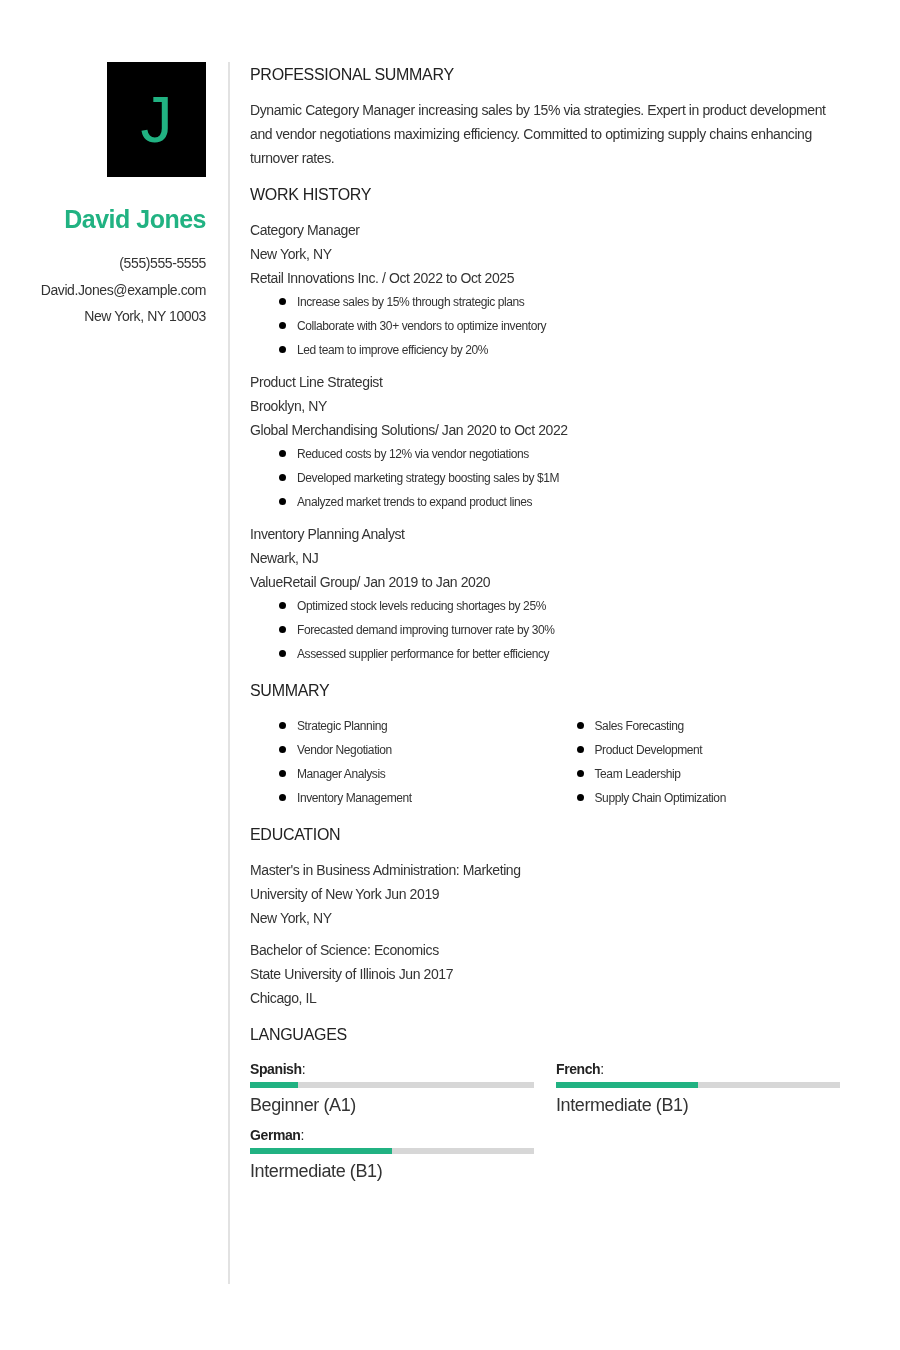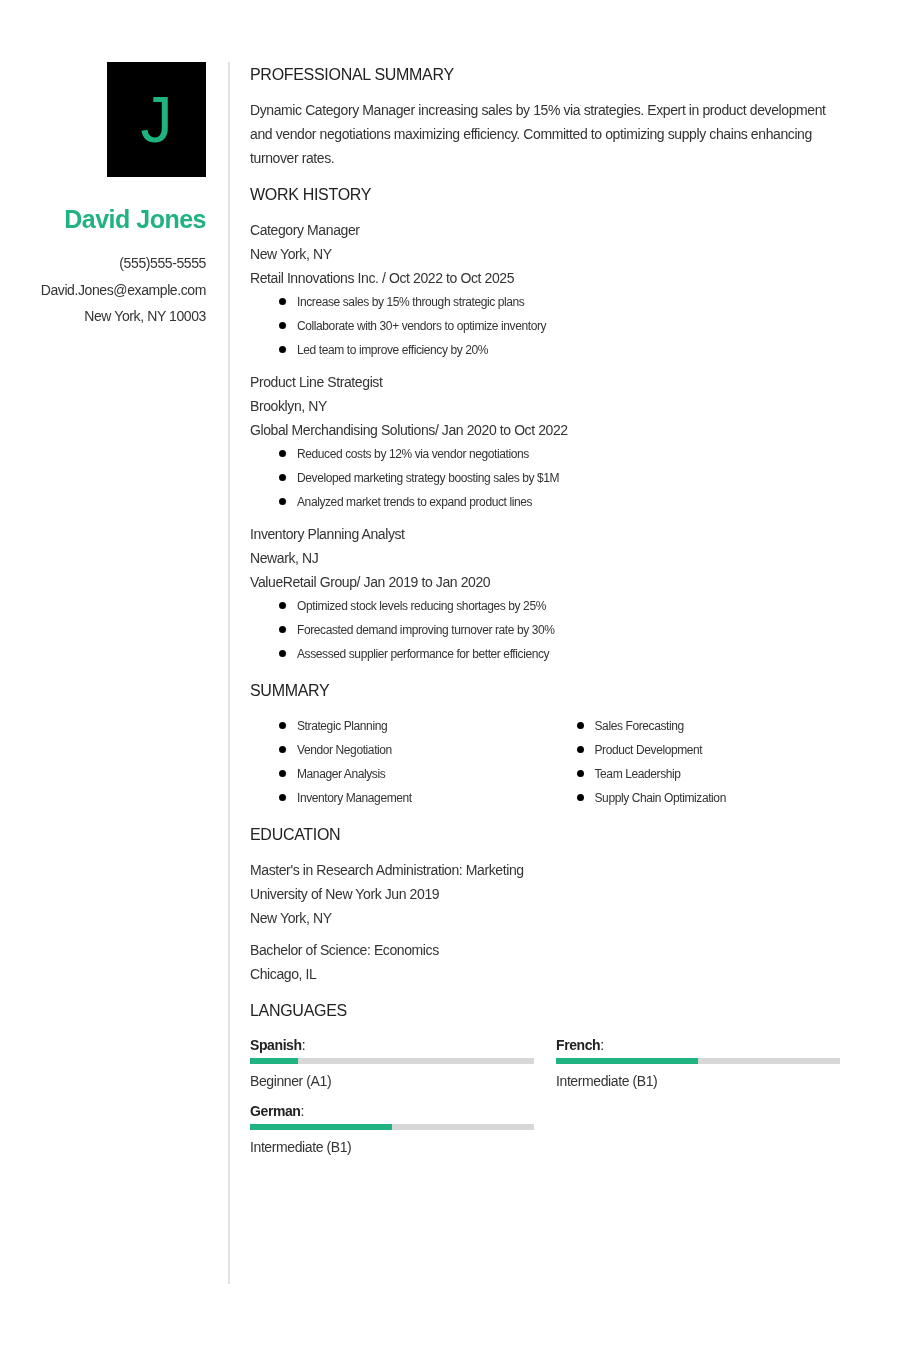--- a/index.html
+++ b/index.html
@@ -20,21 +20,21 @@
     ul { margin: 0; padding: 0 0 0 47px; list-style: none; }
     ul li { position: relative; font-size: 12px; line-height: 24px; letter-spacing: -0.4px; }
     ul li::before { content: ""; position: absolute; left: -18px; top: 8px; width: 7px; height: 7px; border-radius: 50%; background: #000; }
     .skills { display: flex; align-items: center; }
     .skills ul { width: 295px; }
     .lang-grid { display: grid; grid-template-columns: 284px 284px; column-gap: 22px; row-gap: 8px; }
     .lang-name { font-size: 14px; font-weight: bold; line-height: 22px; letter-spacing: -0.4px; color: #222; }
     .lang-name .colon { font-weight: normal; }
     .bar { height: 6px; background: #d7d7d7; margin: 2px 0 6px 0; position: relative; }
     .bar .fill { position: absolute; left: 0; top: 0; bottom: 0; background: #21b282; }
-    .lang-level { font-size: 14px; line-height: 22px; letter-spacing: -0.4px; }
+    .lang-level { font-size: 18px; line-height: 22px; letter-spacing: -0.4px; }
     .sec { margin-bottom: 12px; }
   </style>
 </head>
 <body>
 
 <div class="sidebar">
   <div class="monogram">
     <span>J</span>
   </div>
   <div class="name">David Jones</div>
@@ -103,26 +103,27 @@
         <li>Team Leadership</li>
         <li>Supply Chain Optimization</li>
       </ul>
     </div>
   </div>
 
 
   <div class="sec">
     <div class="section-title">EDUCATION</div>
     <div class="job">
-      <div class="p">Master's in Research Administration: Marketing</div>
+      <div class="p">Master's in Business Administration: Marketing</div>
       <div class="p">University of New York Jun 2019</div>
       <div class="p">New York, NY</div>
     </div>
     <div class="job">
       <div class="p">Bachelor of Science: Economics</div>
+      <div class="p">State University of Illinois Jun 2017</div>
       <div class="p">Chicago, IL</div>
     </div>
   </div>
 
   <div class="sec">
     <div class="section-title">LANGUAGES</div>
     <div class="lang-grid">
       <div>
         <div class="lang-name"><span>Spanish</span><span class="colon">:</span></div>
         <div class="bar">

